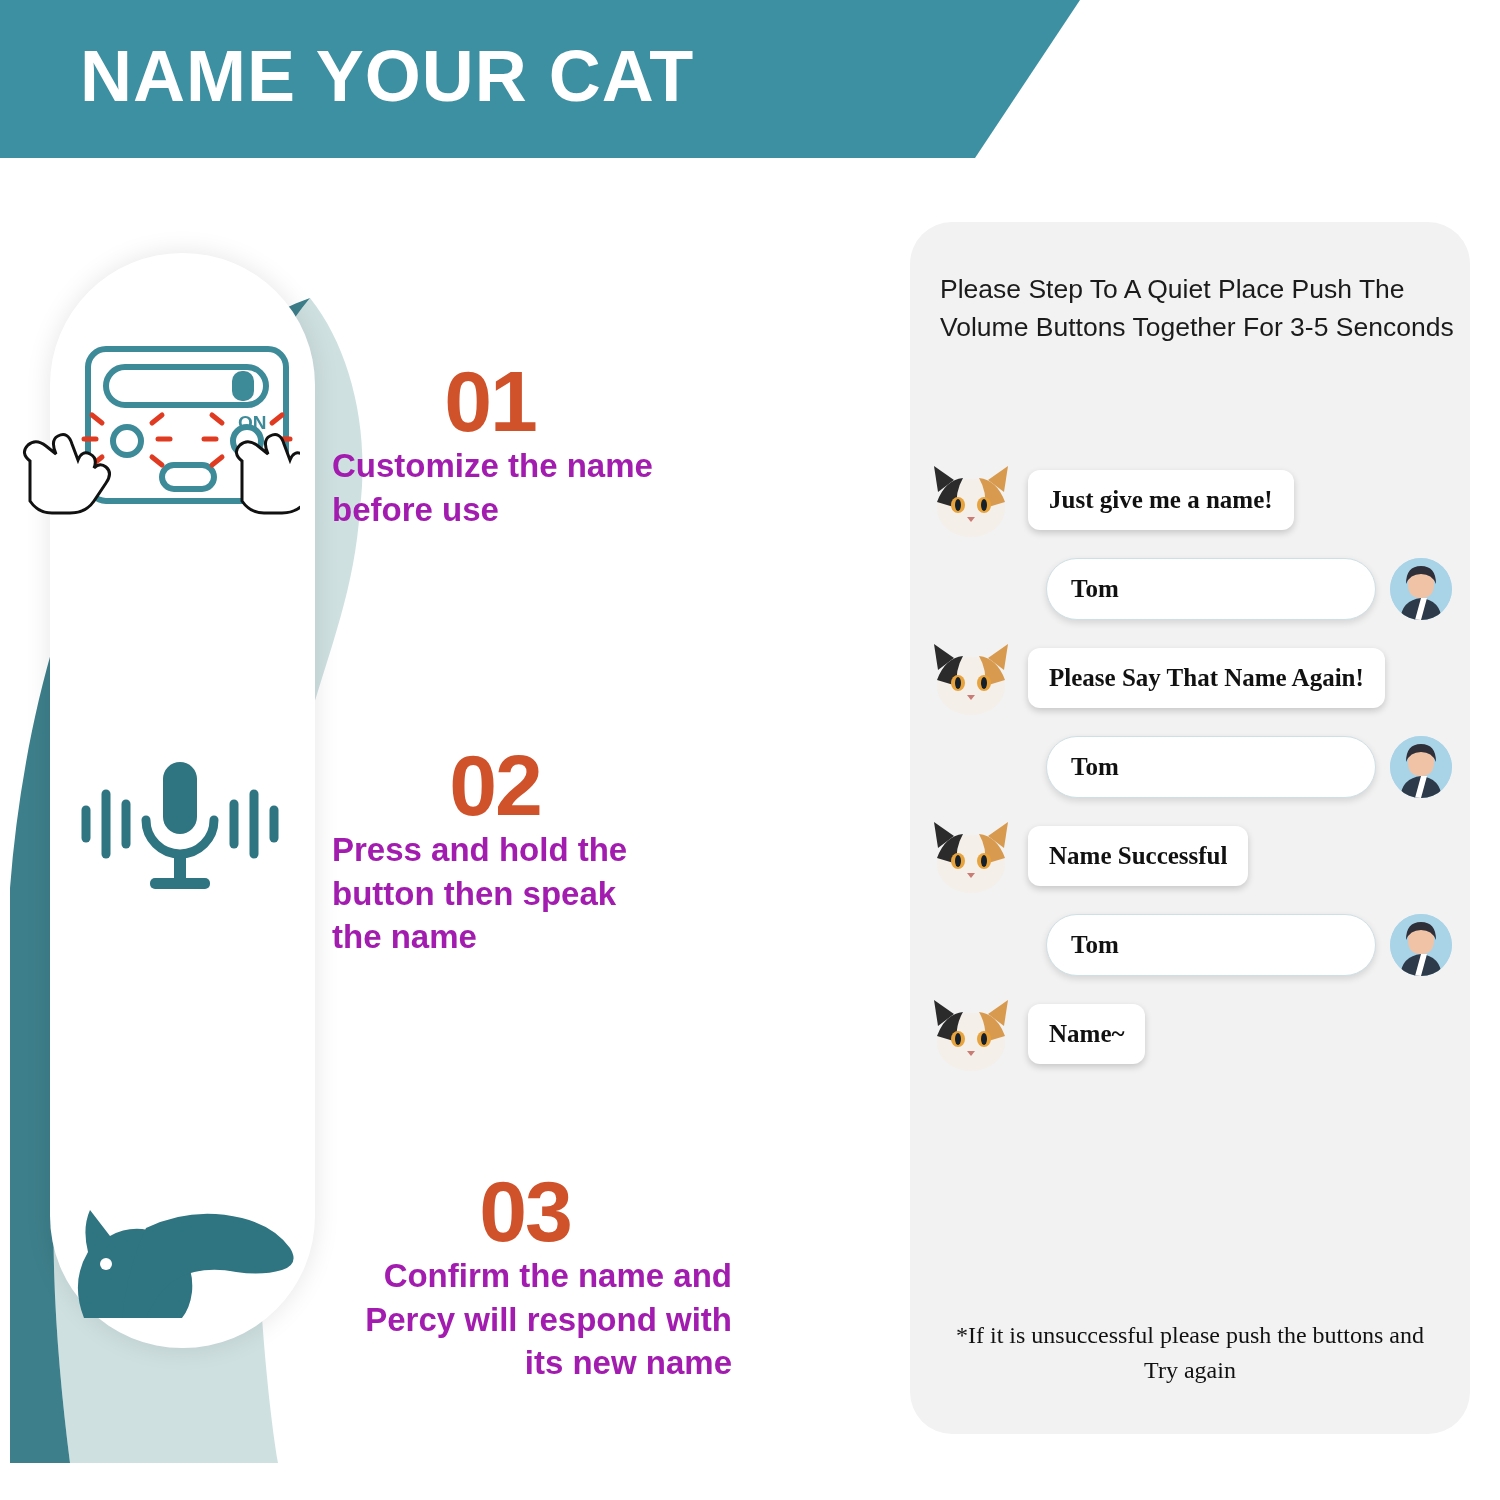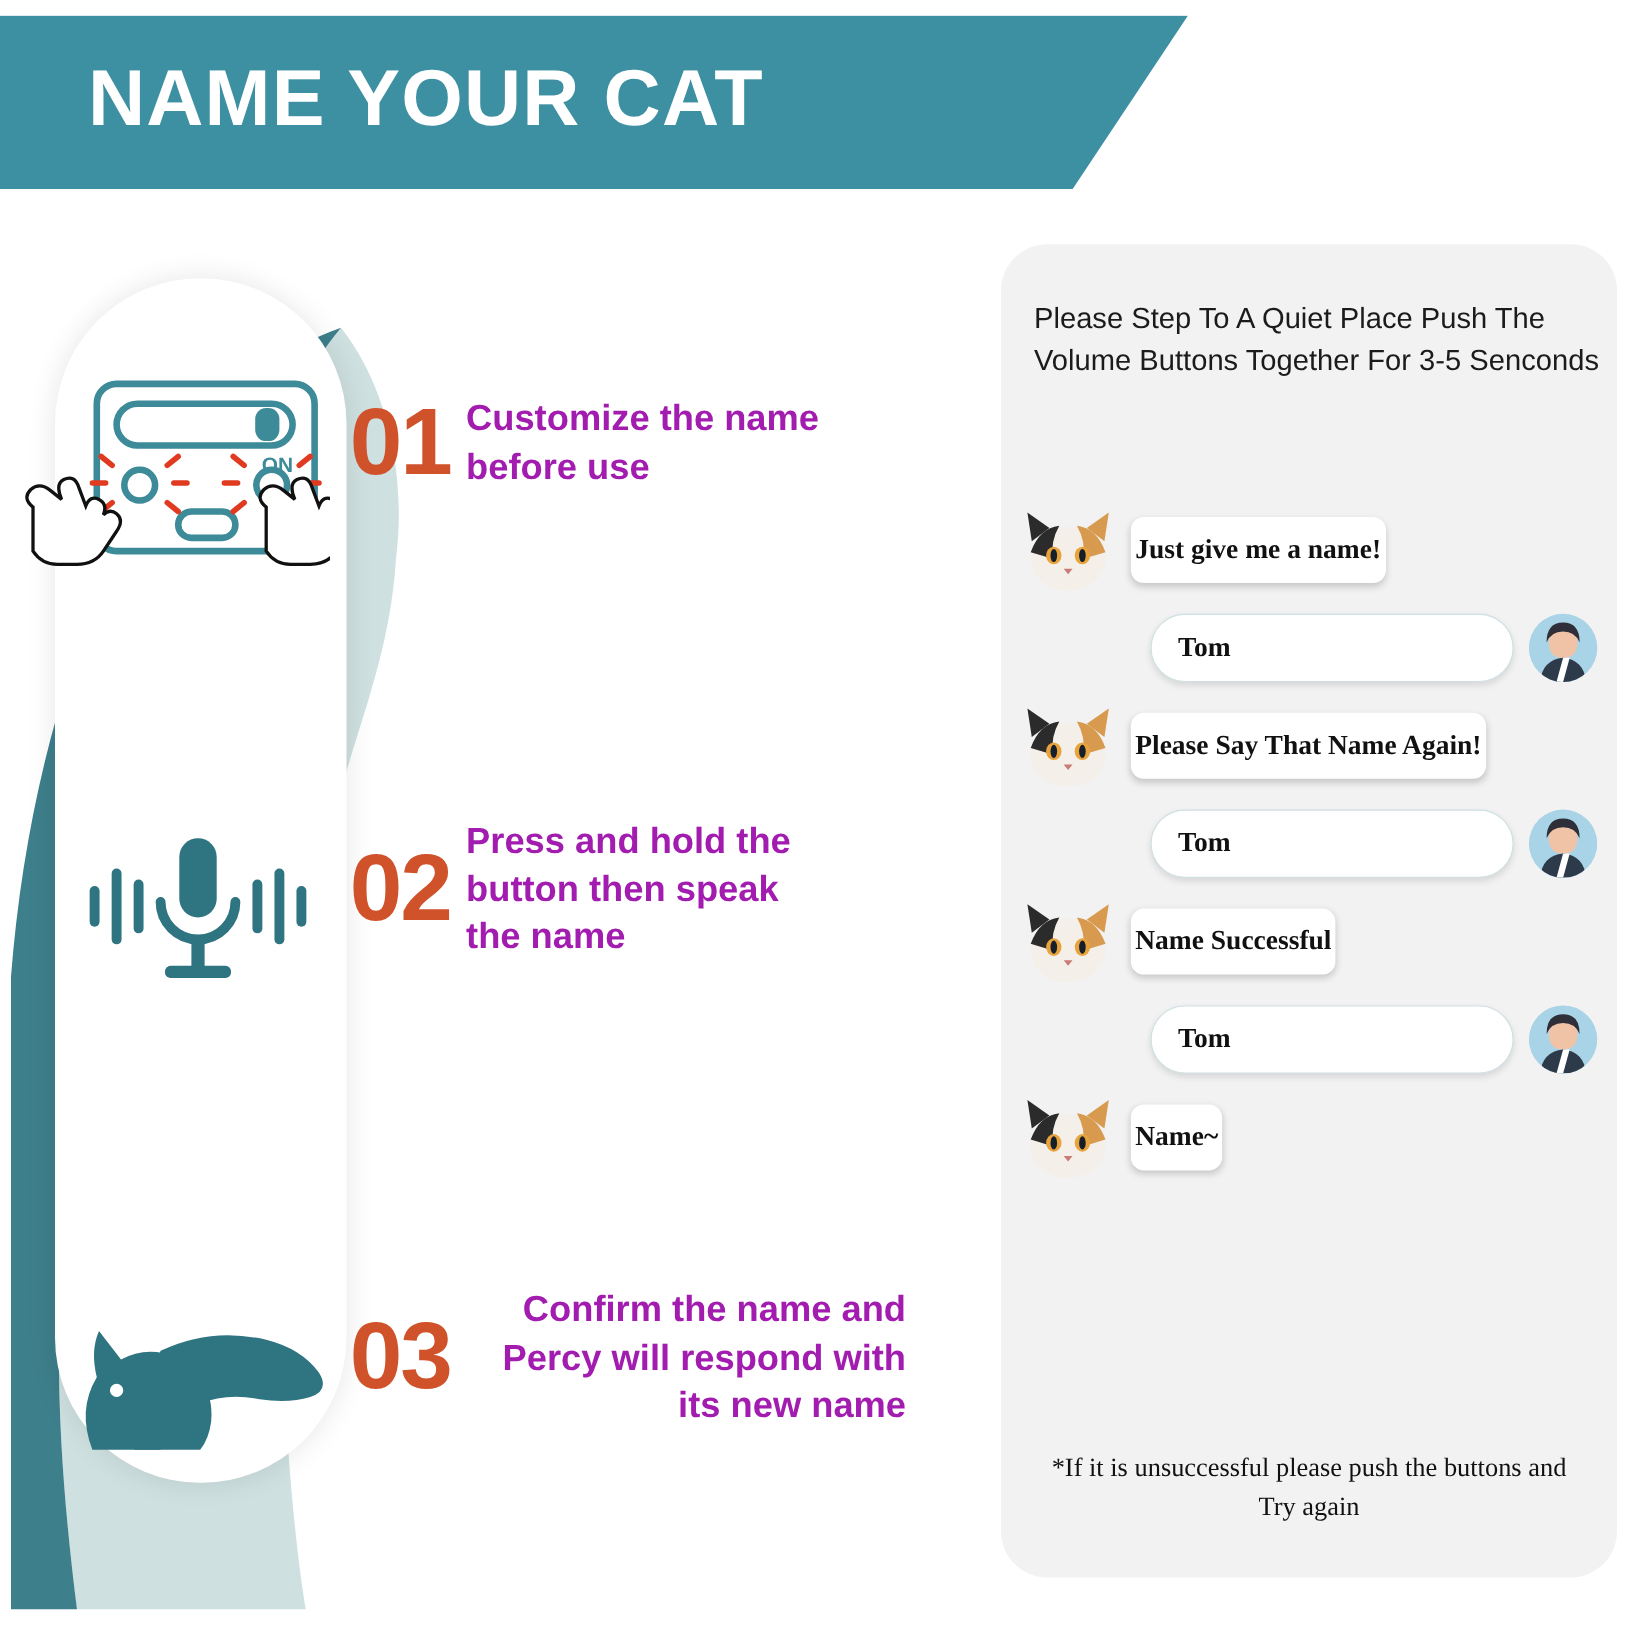--- a/index.html
+++ b/index.html
@@ -6,21 +6,21 @@
   html, body {
     width: 1500px; height: 1500px;
     background: #ffffff;
     font-family: "Liberation Sans", sans-serif;
     overflow: hidden;
   }
   .page { position: relative; width: 1500px; height: 1500px; background: #fff; }
 
   
   .banner {
-    position: absolute; top: 14px; left: 0;
+    position: absolute; top: 0; left: 0;
     width: 1080px; height: 158px;
     background: #3d90a1;
     clip-path: polygon(0 0, 1080px 0, 975px 158px, 0 158px);
     display: flex; align-items: center;
   }
   .banner-title {
     color: #ffffff;
     font-size: 72px;
     font-weight: bold;
     letter-spacing: 1px;
@@ -41,21 +41,21 @@
 
   .white-card {
     position: absolute;
     left: 50px; top: 95px;
     width: 265px; height: 1095px;
     background: #ffffff;
     border-radius: 132px;
     box-shadow: 0 0 26px rgba(0,0,0,0.10);
   }
 
-  .step-row { position: absolute; display: flex; align-items: center; }
+  .step-row { position: absolute; display: flex; align-items: center; flex-direction: column; }
   .step-num {
     color: #d0522b;
     font-size: 86px;
     font-weight: bold;
     line-height: 1;
     letter-spacing: -2px;
   }
   .step-text {
     color: #a21caf;
     font-size: 33px;
@@ -82,21 +82,21 @@
     position: absolute; left: 18px; top: 240px; width: 524px;
   }
   .msg { display: flex; align-items: center; margin-bottom: 20px; }
   .msg.left { justify-content: flex-start; }
   .msg.right { justify-content: flex-end; }
 
   .bubble {
     background: #ffffff;
     border-radius: 12px;
     box-shadow: 0 3px 7px rgba(0,0,0,0.18);
-    padding: 16px 4px;
+    padding: 16px 21px;
     font-family: "Liberation Serif", serif;
     font-size: 25px;
     font-weight: bold;
     color: #111;
     white-space: nowrap;
   }
   .bubble.pill {
     border-radius: 999px;
     border: 1.5px solid #cfe0e4;
     box-shadow: 0 3px 7px rgba(0,0,0,0.12);

